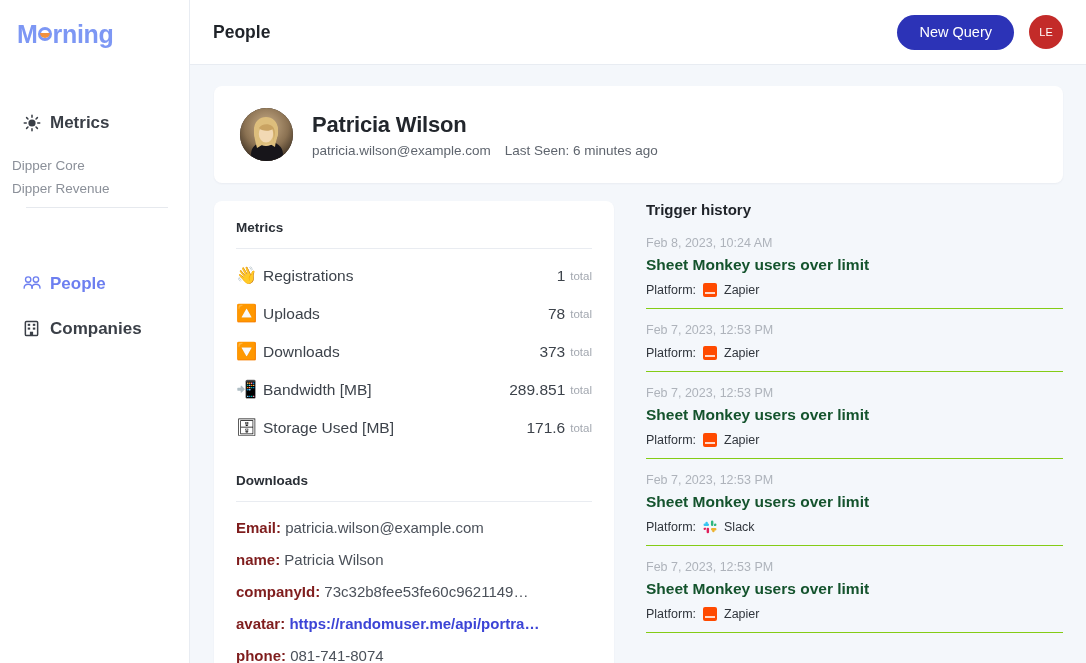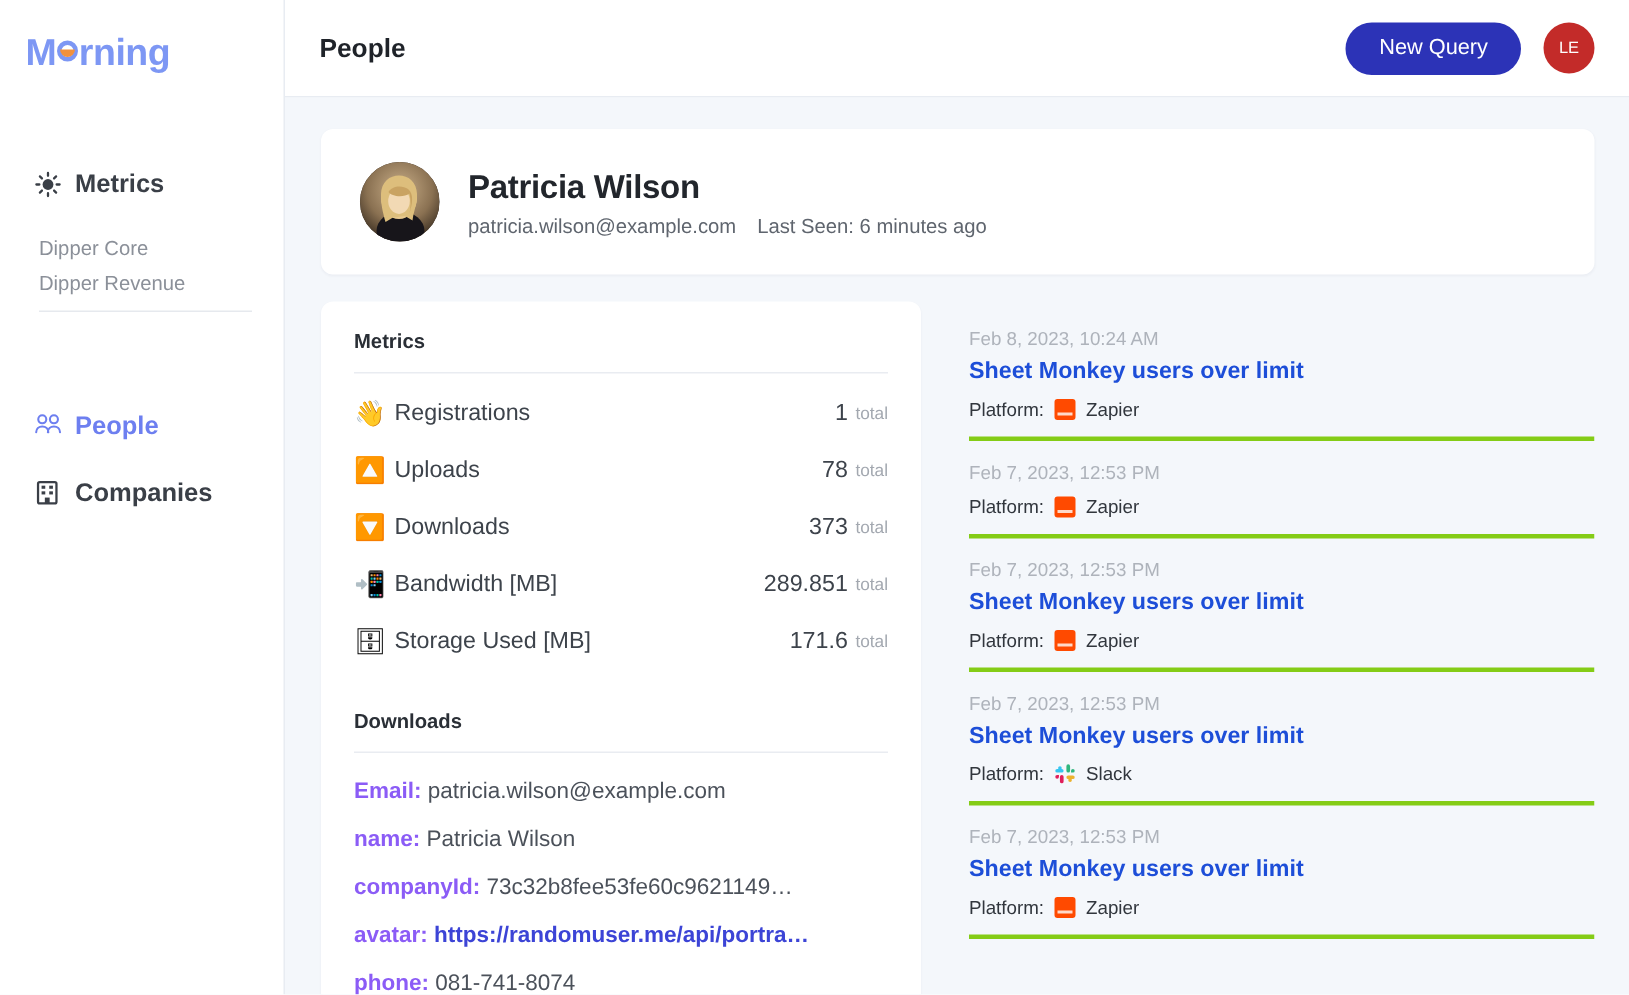--- a/index.html
+++ b/index.html
@@ -45,21 +45,21 @@
   .nav-row {
     display: flex; align-items: center; gap: 9px;
     padding: 0 0 0 23px; height: 26px;
   }
   .nav-row .label { font-size: 17px; font-weight: 700; color: #3a3f47; }
   .nav-row.active .label { color: #6d7ff0; }
   .nav-ico { width: 18px; height: 18px; display:block; flex: 0 0 18px; }
 
   .sub-item {
     font-size: 13.5px; color: #8b9099;
-    padding-left: 26px; height: 23px; line-height: 23px;
+    padding-left: 12px; height: 23px; line-height: 23px;
   }
   .sidebar-divider {
     margin: 7px 22px 0 26px; height: 1px; background: #e6e9ee;
   }
   .add-group {
     display: flex; align-items: center; gap: 8px;
     padding-left: 26px; margin-top: 12px;
   }
   .add-group .label { font-size: 14px; color: #555b64; font-weight: 400; }
 
@@ -126,30 +126,30 @@
   }
   .metric-row:first-of-type { margin-top: 10px; }
   .m-emoji { font-size: 17px; width: 27px; flex:0 0 27px; line-height: 1; }
   .m-name { font-size: 15.5px; color: #3d434b; flex: 1 1 auto; }
   .m-val { font-size: 15.5px; color: #3d434b; }
   .m-unit { font-size: 11.5px; color: #a3a8b0; margin-left: 5px; }
 
   .props-head { margin-top: 29px; }
   .prop-row { font-size: 15px; margin-top: 15px; color: #4b515a; }
   .prop-row:first-of-type { margin-top: 17px; }
-  .prop-key { font-weight: 700; color: #8b5cf6; }
+  .prop-key { font-weight: 700; color: #7f1d1d; }
   .prop-link { color: #3c44d6; font-weight: 700; }
 
   
   #right-col { flex: 1 1 auto; padding-left: 10px; overflow: hidden; }
   #trigger-head { font-size: 15px; font-weight: 700; color: #1f2329; }
-  .t-item { padding: 14px 0 11px 0; border-bottom: 3px solid #84cc16; }
+  .t-item { padding: 14px 0 11px 0; border-bottom: 1px solid #84cc16; }
   .t-item:first-of-type { padding-top: 18px; }
   .t-date { font-size: 12.5px; color: #aeb3bb; }
-  .t-title { font-size: 15.5px; font-weight: 700; color: #1d4ed8; margin-top: 6px; }
+  .t-title { font-size: 15.5px; font-weight: 700; color: #14532d; margin-top: 6px; }
   .t-plat { display: flex; align-items: center; gap: 7px; margin-top: 9px; }
   .t-plat .lbl { font-size: 12.5px; color: #31363d; }
   .t-plat .pname { font-size: 12.5px; color: #31363d; }
   .plat-ico { width: 14px; height: 14px; flex: 0 0 14px; display:block; }
   .zap { background:#ff4a00; border-radius:2px; position:relative; }
   .zap::after{
     content:""; position:absolute; left:2px; bottom:3px;
     width:10px; height:2px; background:#ffd9c8;
   }
 </style>
@@ -304,20 +304,21 @@
           <div id="props-list">
               <div class="prop-row"><span class="prop-key">Email:</span> <span class="prop-value">patricia.wilson@example.com</span></div>
               <div class="prop-row"><span class="prop-key">name:</span> <span class="prop-value">Patricia Wilson</span></div>
               <div class="prop-row"><span class="prop-key">companyId:</span> <span class="prop-value">73c32b8fee53fe60c9621149…</span></div>
               <div class="prop-row"><span class="prop-key">avatar:</span> <span class="prop-link">https://randomuser.me/api/portra…</span></div>
               <div class="prop-row"><span class="prop-key">phone:</span> <span class="prop-value">081-741-8074</span></div>
             </div>
         </div>
 
         <div id="right-col">
+          <div id="trigger-head">Trigger history</div>
           <div id="trigger-list">
               <div class="t-item">
                 <div class="t-date">Feb 8, 2023, 10:24 AM</div>
                 <div class="t-title">Sheet Monkey users over limit</div>
                 <div class="t-plat">
                   <span class="lbl">Platform:</span>
                   <span class="plat-ico zap"></span>
                   <span class="pname">Zapier</span>
                 </div>
               </div>

